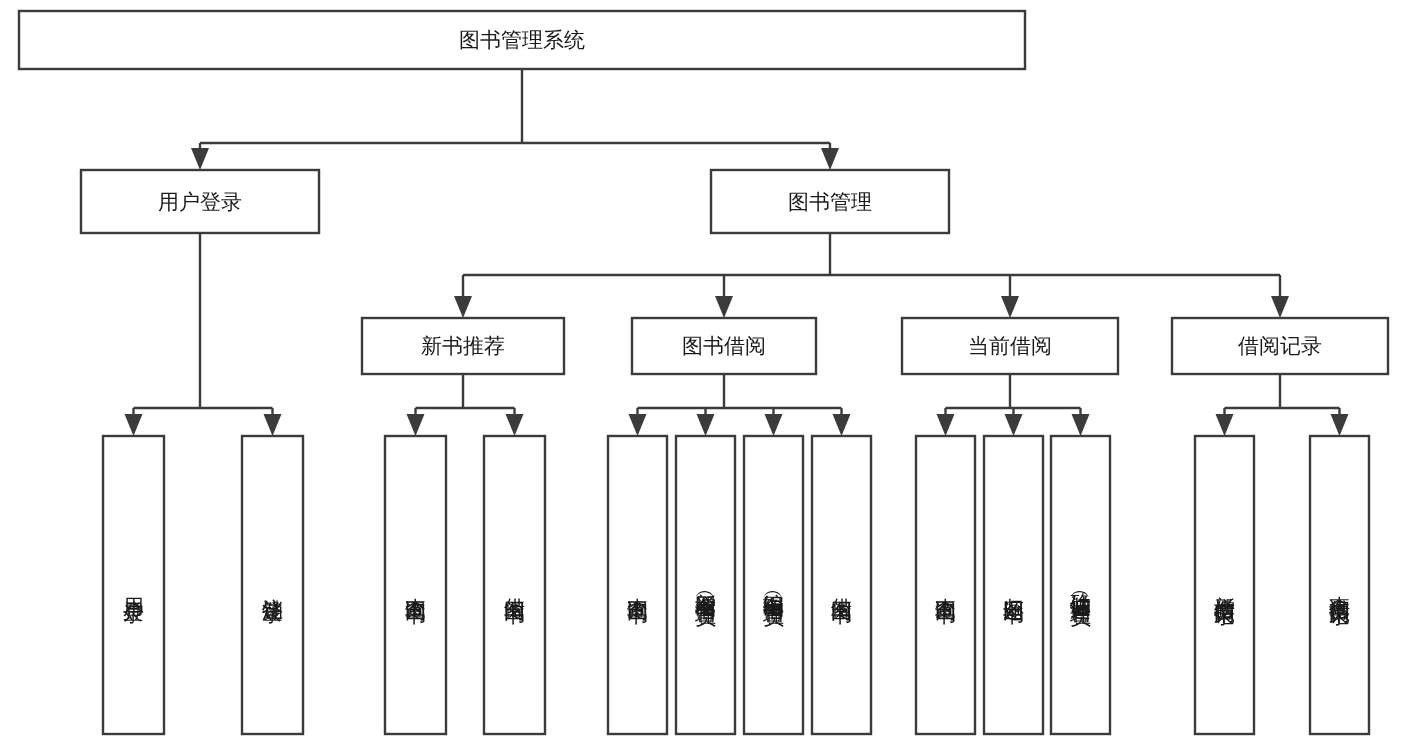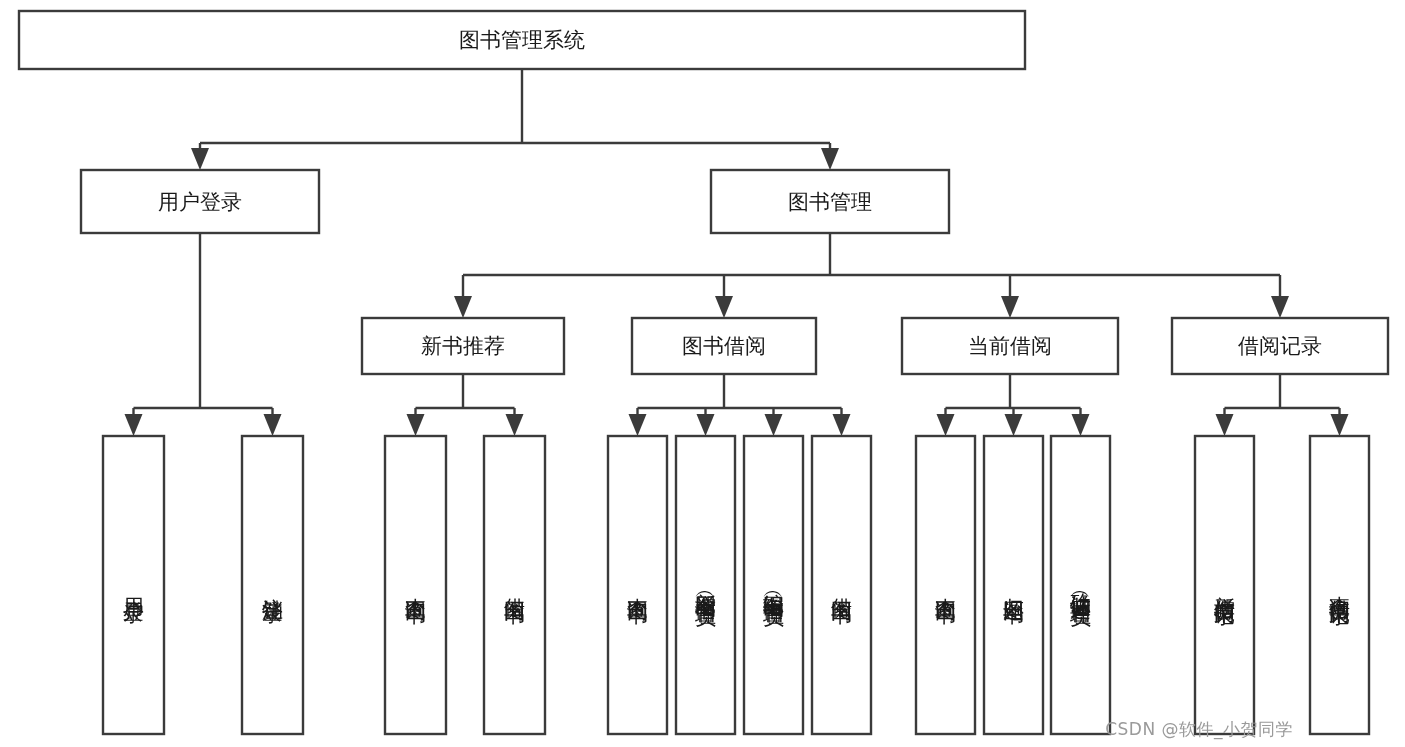--- a/index.html
+++ b/index.html
@@ -178,15 +178,14 @@
       <div class="leaf-label-wrap" style="left: 676px; top: 436px; width: 59px; height: 298px;">新增图书（管理员）</div>
       <div class="leaf-label-wrap" style="left: 744px; top: 436px; width: 59px; height: 298px;">编辑图书（管理员）</div>
       <div class="leaf-label-wrap" style="left: 812px; top: 436px; width: 59px; height: 298px;">借阅图书</div>
       <div class="leaf-label-wrap" style="left: 916px; top: 436px; width: 59px; height: 298px;">查询图书</div>
       <div class="leaf-label-wrap" style="left: 984px; top: 436px; width: 59px; height: 298px;">归还图书</div>
       <div class="leaf-label-wrap" style="left: 1051px; top: 436px; width: 59px; height: 298px;">确认归还（管理员）</div>
       <div class="leaf-label-wrap" style="left: 1195px; top: 436px; width: 59px; height: 298px;">新增借阅记录</div>
       <div class="leaf-label-wrap" style="left: 1310px; top: 436px; width: 59px; height: 298px;">查询借阅记录</div>
     </div>
 
-  <div class="watermark">CSDN @软件_小贺同学</div>
 
 </div>
 
 </body></html>

